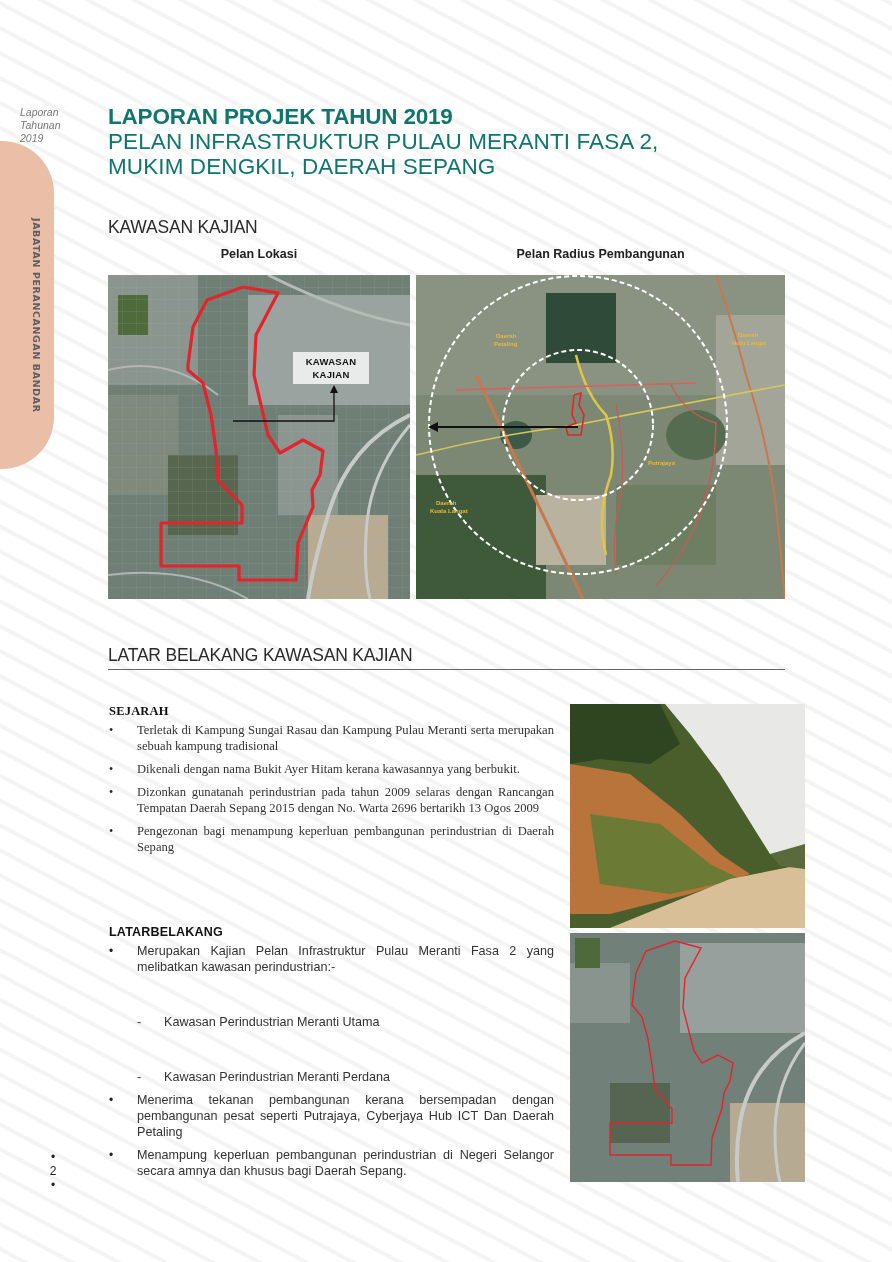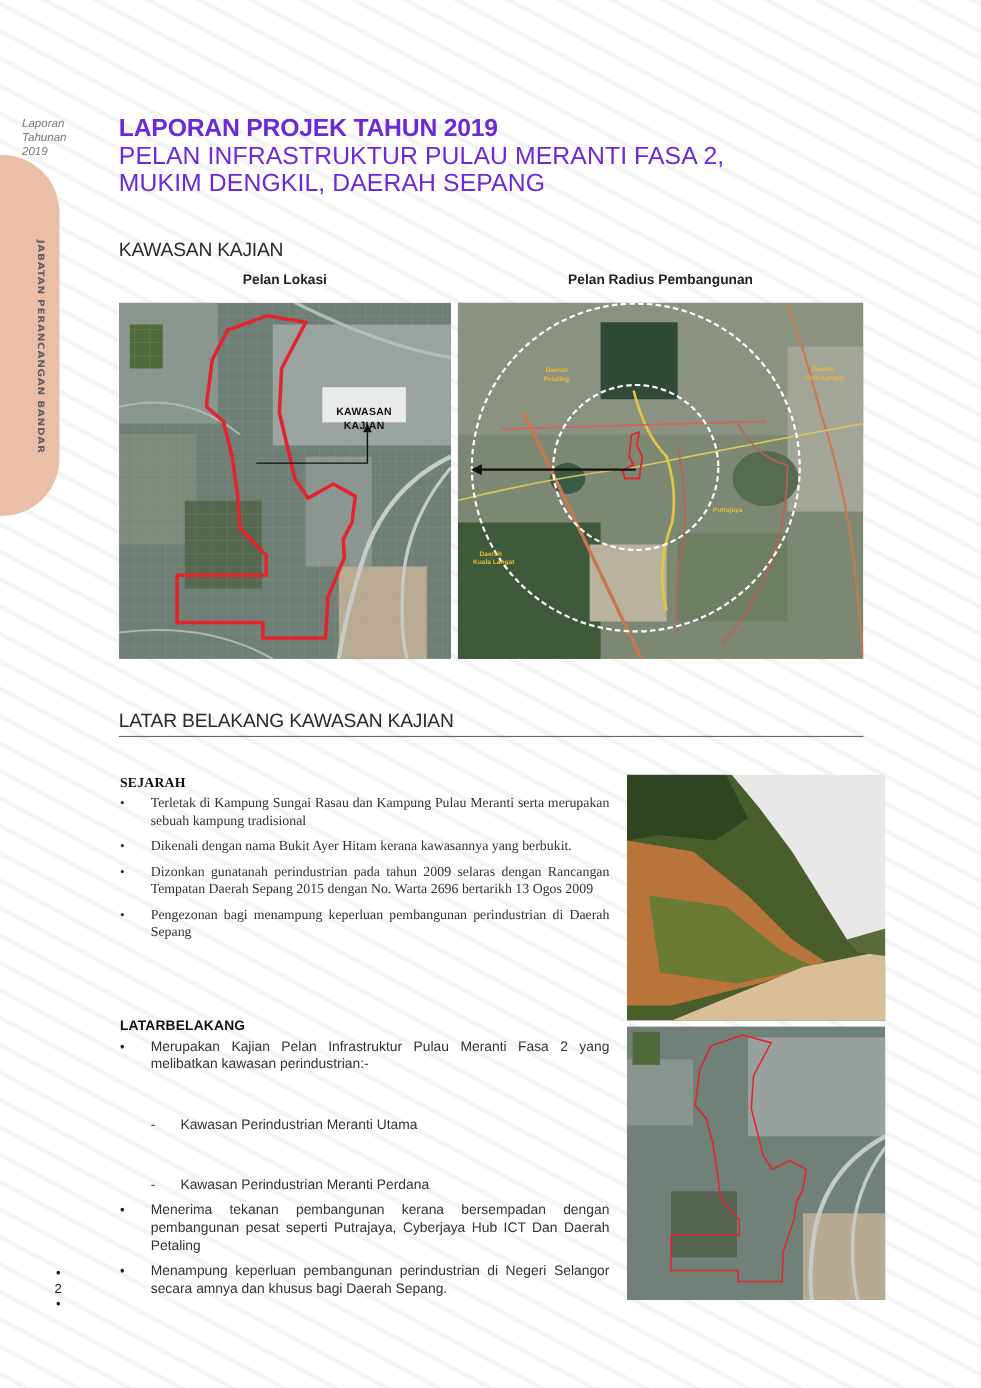--- a/index.html
+++ b/index.html
@@ -28,39 +28,39 @@
   }
   .side-tab-text {
     position: absolute; left: 28px; top: 218px; width: 14px; height: 175px;
     writing-mode: vertical-rl;
     font-family: "DejaVu Sans", sans-serif; font-weight: bold; font-size: 9.5px;
     letter-spacing: 0.6px; color: #5e5e64; white-space: nowrap;
     transform: scaleX(0.85);
   }
 
   
-  .title-block { position: absolute; left: 108px; top: 104px; color: #6d28d9; }
+  .title-block { position: absolute; left: 108px; top: 104px; color: #0f766e; }
   .title-main { font-size: 22.5px; font-weight: bold; letter-spacing: -0.2px; line-height: 26px; }
   .title-sub { font-size: 22.5px; font-weight: normal; line-height: 24.5px; letter-spacing: 0.1px; }
 
   .section-kawasan {
     position: absolute; left: 108px; top: 217px; font-size: 17.5px; color: #2b2b2b; letter-spacing: -0.2px;
   }
   .map-caption {
     position: absolute; top: 247px; font-size: 12.5px; font-weight: bold; color: #222; text-align: center;
   }
 
   .map-box { position: absolute; overflow: hidden; }
   .map-box svg { display: block; width: 100%; height: 100%; }
 
   .callout-label {
     position: absolute; left: 293px; top: 352px; width: 76px; height: 32px;
     background: rgba(240,240,240,0.92);
     font-size: 9.5px; font-weight: bold; color: #111; text-align: center; line-height: 13px;
-    padding-top: 16px; letter-spacing: 0.3px;
+    padding-top: 3px; letter-spacing: 0.3px;
   }
 
   
   .section-latar {
     position: absolute; left: 108px; top: 645px; font-size: 17.5px; color: #2b2b2b; letter-spacing: -0.2px;
   }
   .section-rule {
     position: absolute; left: 108px; top: 669px; width: 677px; height: 1px; background: #666;
   }
 

